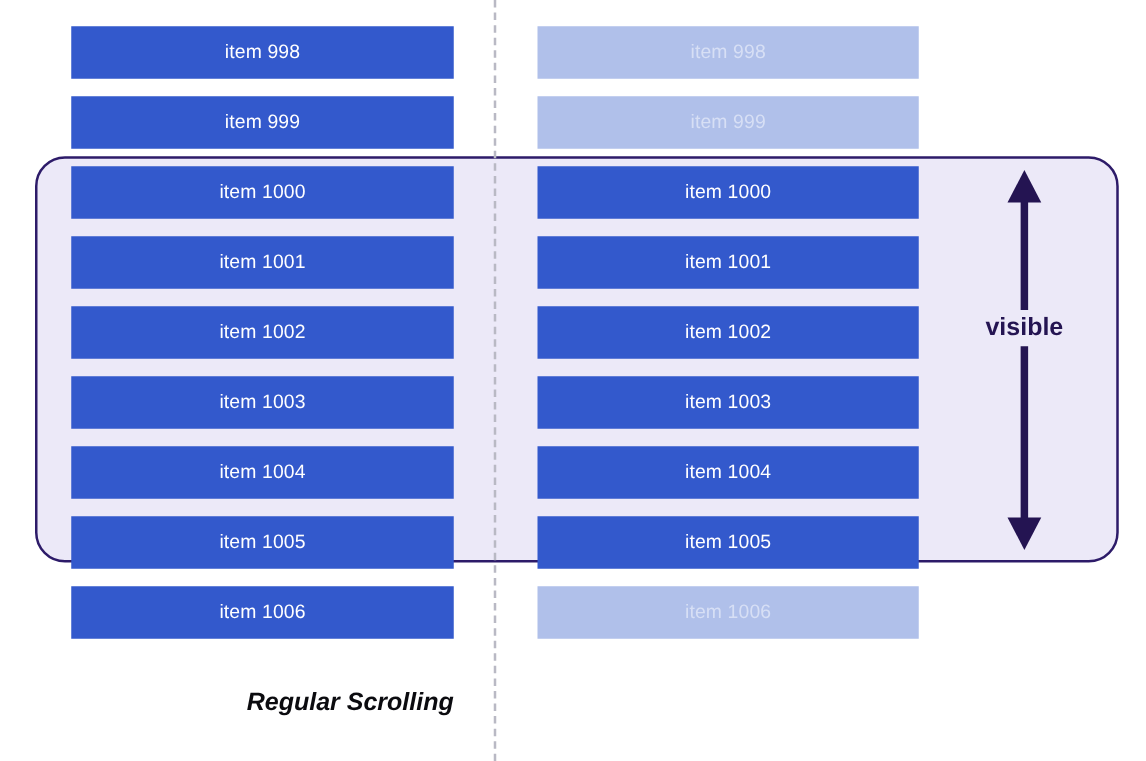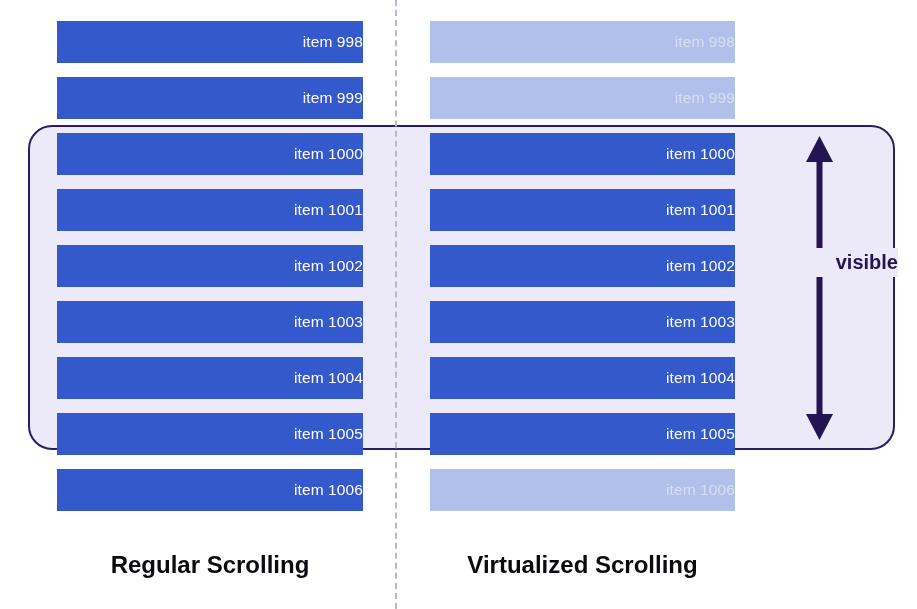--- a/index.html
+++ b/index.html
@@ -53,21 +53,21 @@
   }
   .column.left  { left: 57px;  width: 306px; }
   .column.right { left: 430px; width: 305px; }
 
   .item-bar {
     position: absolute;
     left: 0;
     width: 100%;
     height: 42px;
     line-height: 42px;
-    text-align: right;
+    text-align: center;
     font-size: 15.5px;
     letter-spacing: 0.1px;
     box-sizing: border-box;
   }
   .item-bar.solid {
     background: #3359cc;
     color: #ffffff;
   }
   .item-bar.ghost {
     background: #b0c0ea;
@@ -83,41 +83,42 @@
     height: 304px;
     z-index: 4;
   }
   .viewport-annotation svg {
     position: absolute;
     left: 0;
     top: 0;
   }
   .viewport-caption {
     position: absolute;
-    left: 16px;
+    left: 0;
     top: 112px;
     width: 125px;
-    text-align: right;
+    text-align: center;
     font-size: 20px;
     font-weight: bold;
     line-height: 1.16;
     color: #241452;
     background: #ece9f8;
     padding: 3px 0;
   }
 
   
   .col-caption {
     position: absolute;
     top: 551px;
-    text-align: center;
-    font-size: 24px;
+    text-align: right;
+    font-size: 20px;
     font-weight: bold;
     color: #0b0b0f;
     z-index: 4;
+    font-style: italic;
   }
   .col-caption.left  { left: 57px;  width: 306px; }
   .col-caption.right { left: 430px; width: 305px; }
 </style>
 </head>
 <body>
 
 <div id="stage">
 
   <div class="viewport-box"></div>
@@ -152,15 +153,14 @@
       <line x1="62.5" y1="22" x2="62.5" y2="282" stroke="#241452" stroke-width="6"></line>
       <polygon points="62.5,0 49,26 76,26" fill="#241452"></polygon>
       <polygon points="62.5,304 49,278 76,278" fill="#241452"></polygon>
     </svg>
     <div class="viewport-caption">
       <div>visible</div>
     </div>
   </div>
 
   <div class="col-caption left">Regular Scrolling</div>
-  <div class="col-caption right">Virtualized Scrolling</div>
 
 </div>
 
 </body></html>

